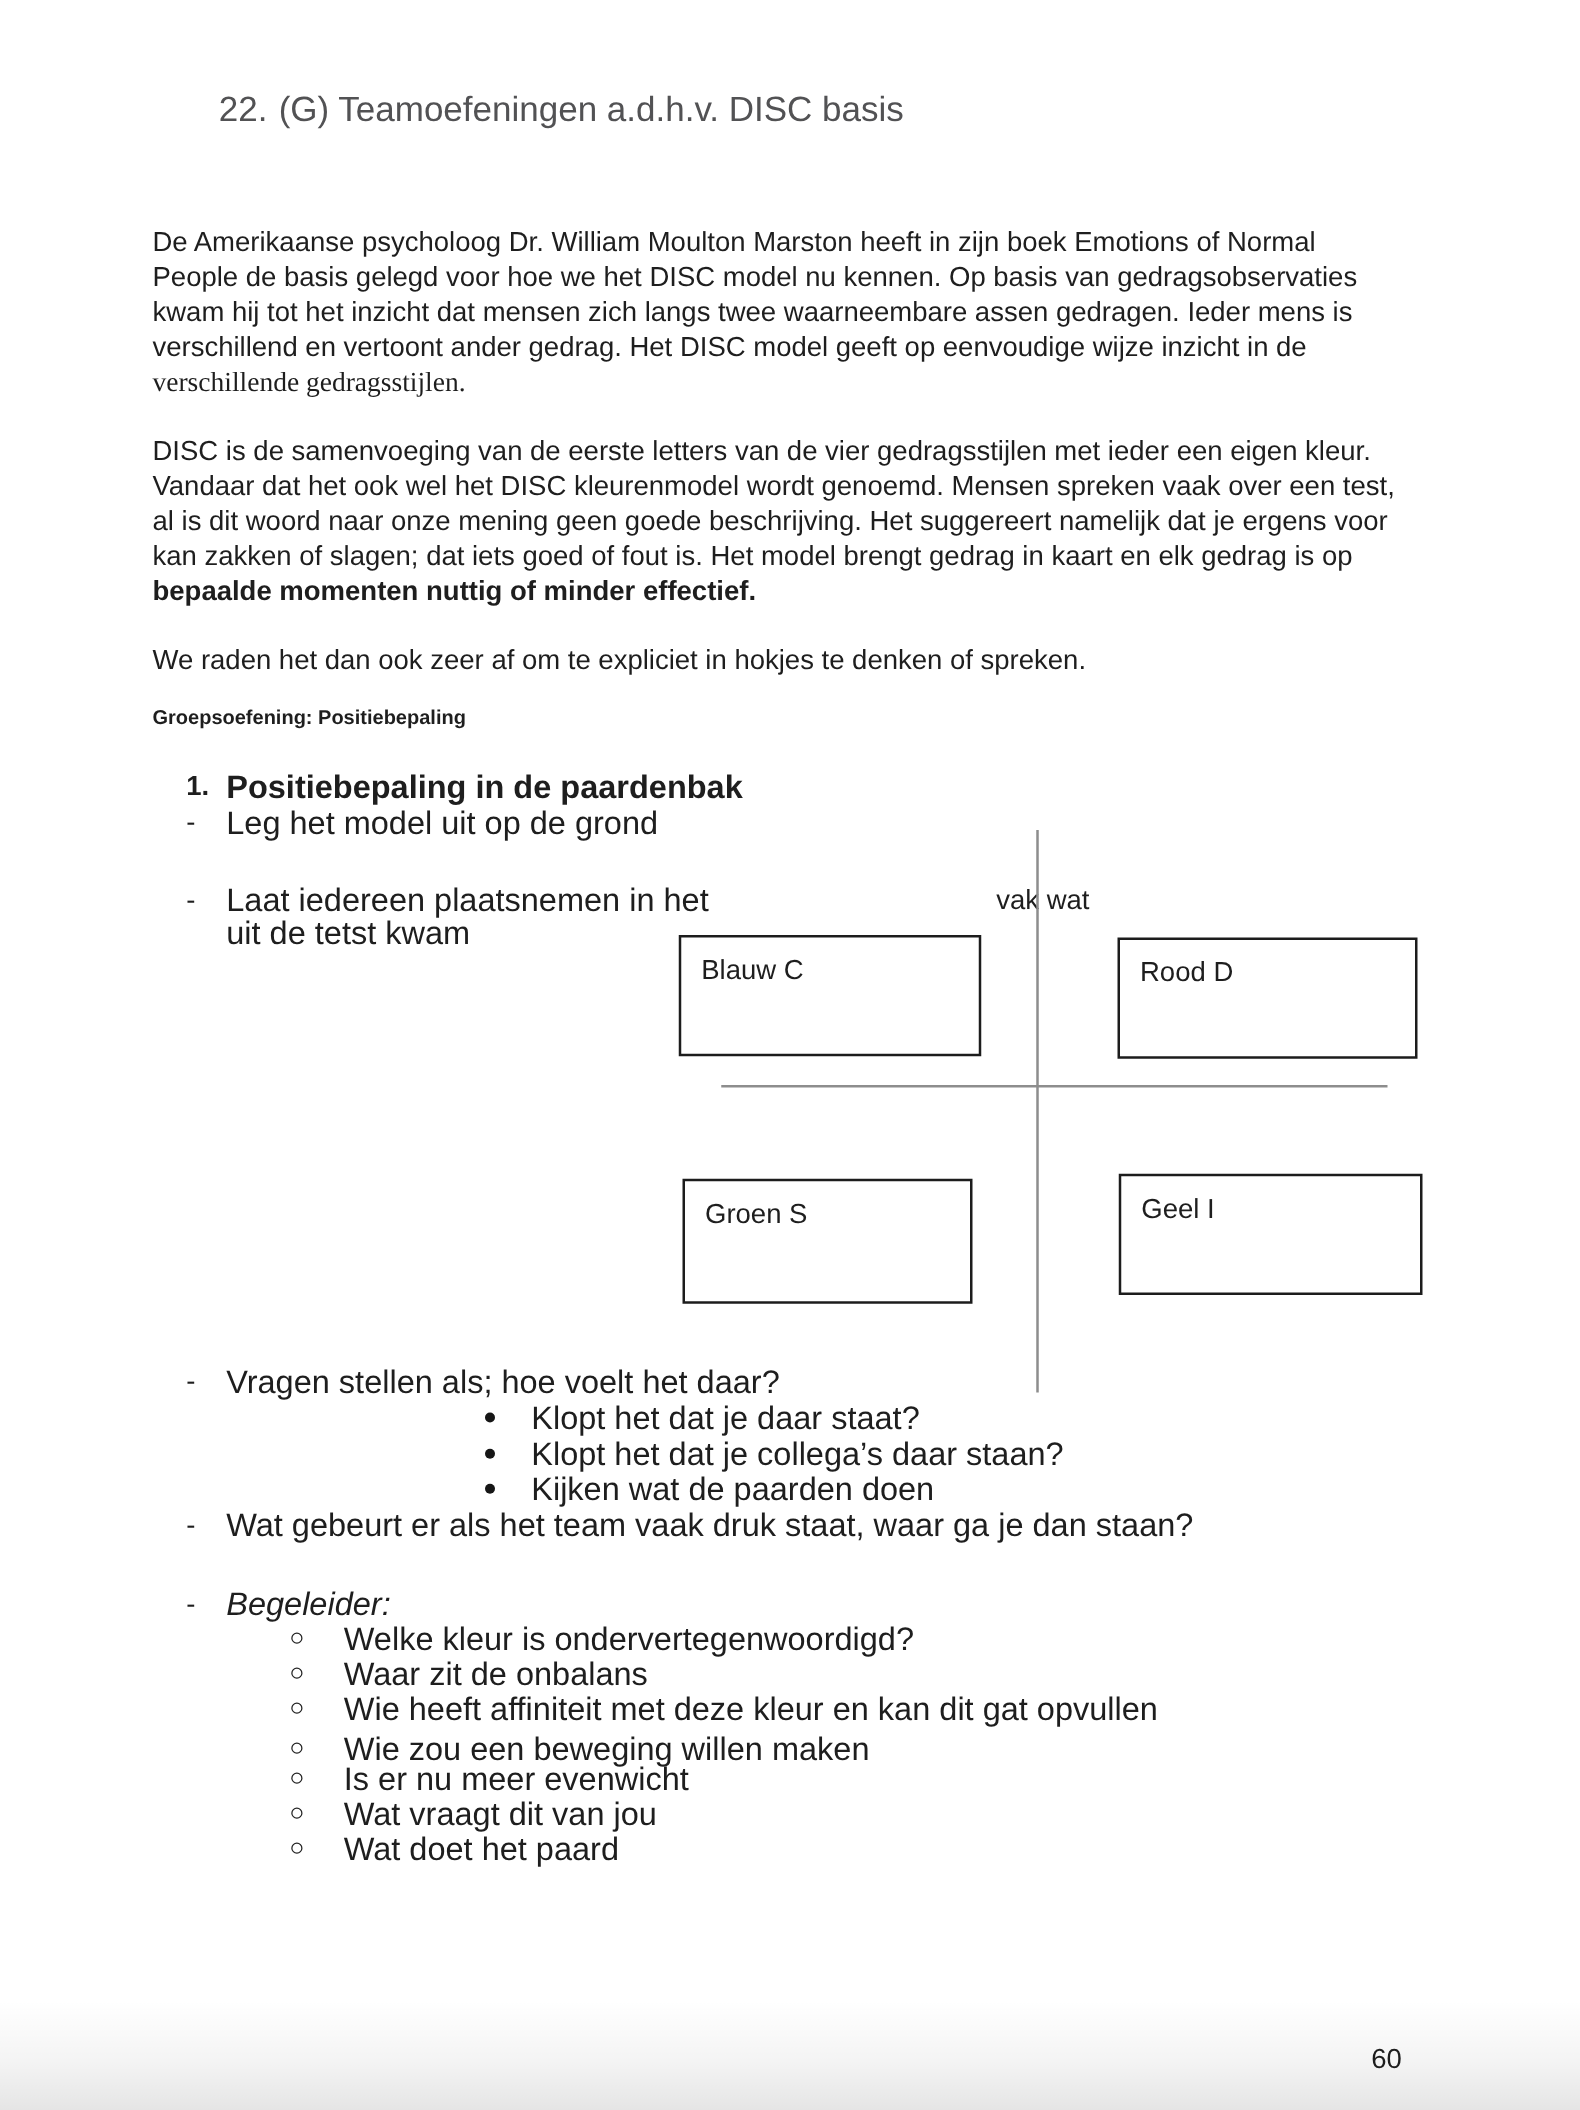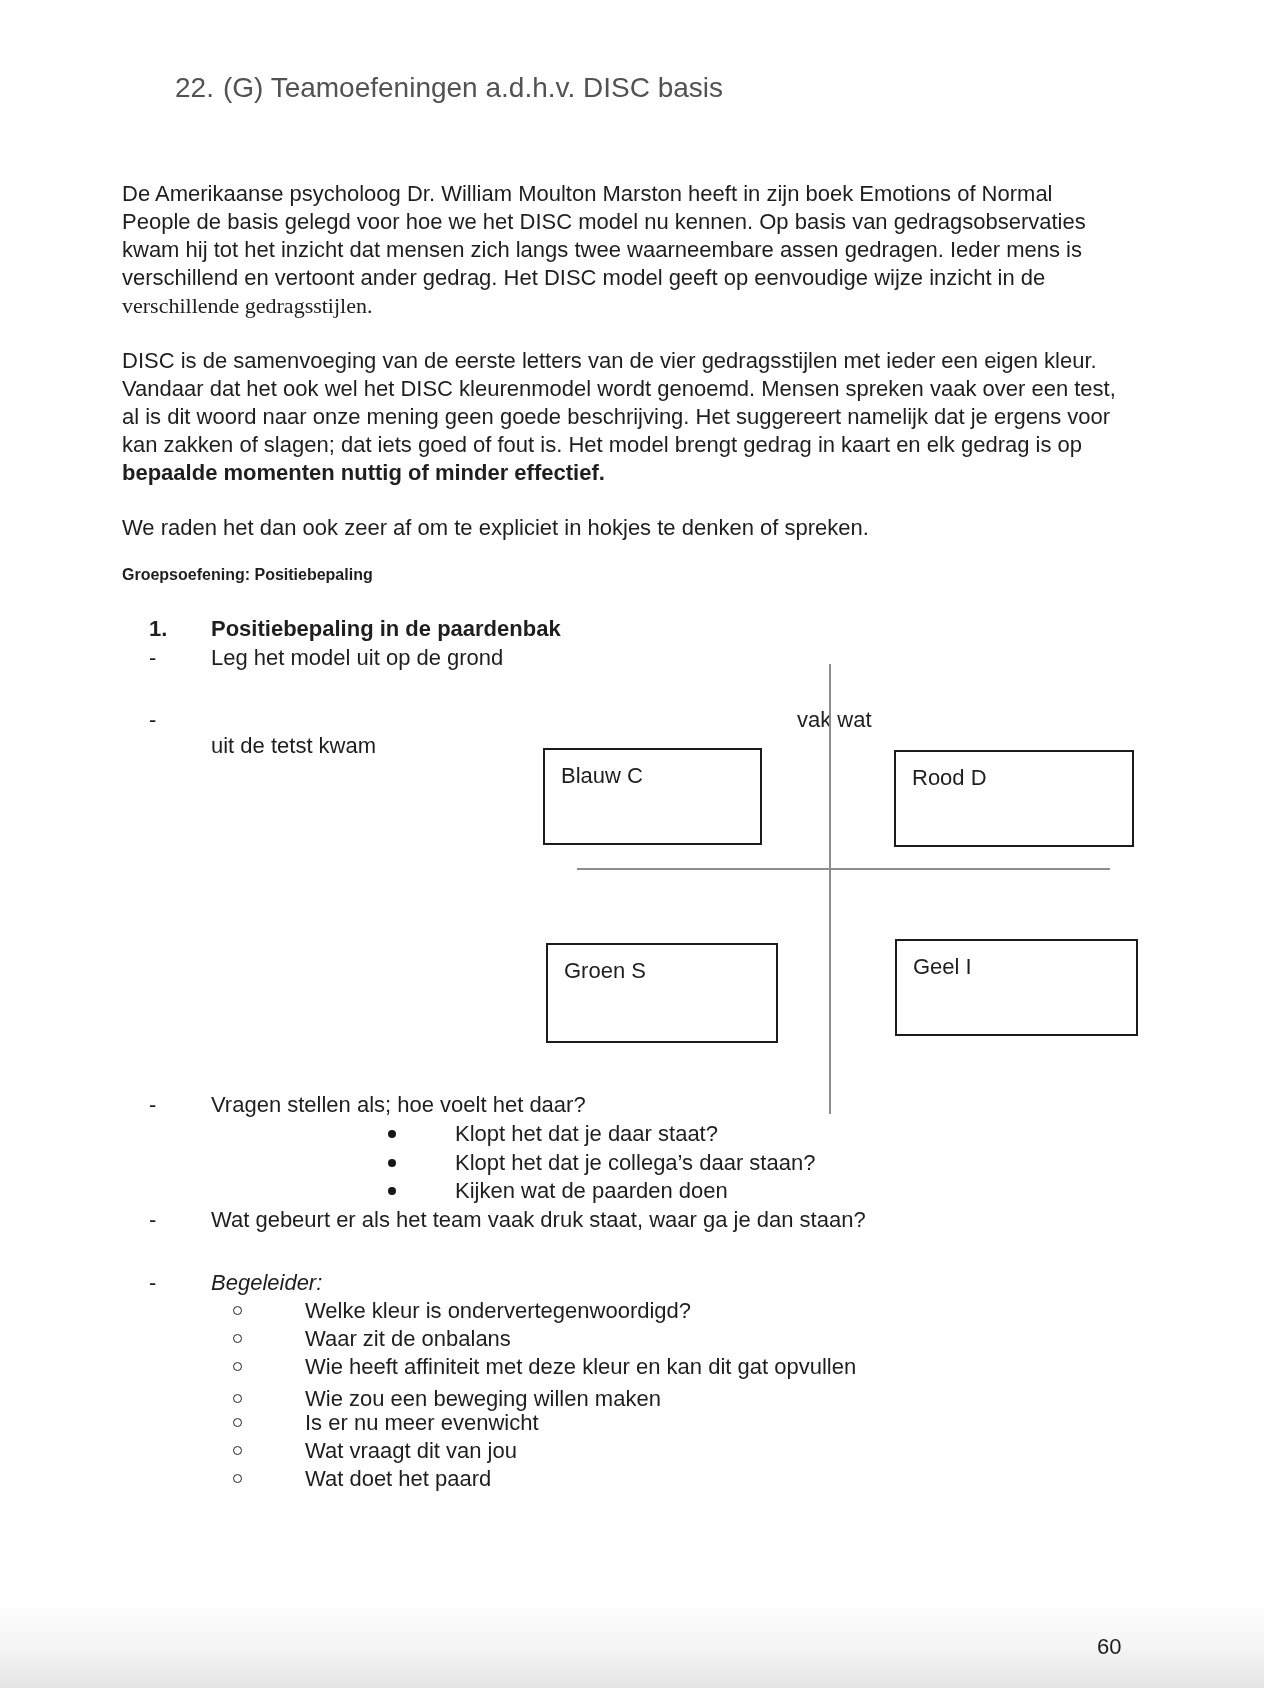--- a/index.html
+++ b/index.html
@@ -28,23 +28,22 @@
     left:122px;top:561px;
     font-size:16px;line-height:28px;font-weight:bold;
   }
   .marker{
     position:absolute;
     font-size:22px;line-height:28px;
     white-space:nowrap;
   }
   .itemtext{
     position:absolute;
-    font-size:22px;line-height:28px;
+    font-size:26px;line-height:28px;
     white-space:nowrap;
-    margin-left:30px;
   }
   .bold{font-weight:bold;}
   .italic{font-style:italic;}
   .list{position:absolute;left:0;top:0;width:100%;}
   .row{position:absolute;left:0;width:100%;height:28px;}
   .dot{
     position:absolute;left:388px;top:10px;
     width:8px;height:8px;border-radius:50%;
     background:#161616;
   }
@@ -61,21 +60,21 @@
     position:absolute;left:577px;top:868px;
     width:533px;height:2px;background:#8d8d8d;
   }
   .disc-box{
     position:absolute;
     border:2px solid #1c1c1c;background:#ffffff;
     box-sizing:border-box;
     padding:12px 0 0 16px;
     font-size:22px;line-height:28px;
   }
-  .box-blauw{left:543px;top:748px;width:219px;height:97px;}
+  .box-blauw{left:543px;top:748px;width:242px;height:97px;}
   .box-rood {left:894px;top:750px;width:240px;height:97px;}
   .box-groen{left:546px;top:943px;width:232px;height:100px;}
   .box-geel {left:895px;top:939px;width:243px;height:97px;}
   .overlay-text{
     left:797px;top:706px;
     font-size:22px;line-height:28px;
   }
   .page-number{
     left:1097px;top:1633px;
     font-size:22px;line-height:28px;
@@ -115,20 +114,21 @@
 
   <div class="abs section-heading">Groepsoefening: Positiebepaling</div>
 
   <span class="marker bold" style="left:149px;top:615px">1.</span>
   <span class="itemtext bold" style="left:181px;top:615px">Positiebepaling in de paardenbak</span>
 
   <span class="marker" style="left:149px;top:644px">-</span>
   <span class="itemtext" style="left:181px;top:644px">Leg het model uit op de grond</span>
 
   <span class="marker" style="left:149px;top:706px">-</span>
+  <span class="itemtext" style="left:181px;top:706px">Laat iedereen plaatsnemen in het</span>
   <span class="abs overlay-text">vak wat</span>
   <span class="itemtext" style="left:181px;top:732px">uit de tetst kwam</span>
 
   <div class="vline"></div>
   <div class="hline"></div>
 
   <div class="disc-box box-blauw">
     <span>Blauw C</span>
   </div>
   <div class="disc-box box-rood">

